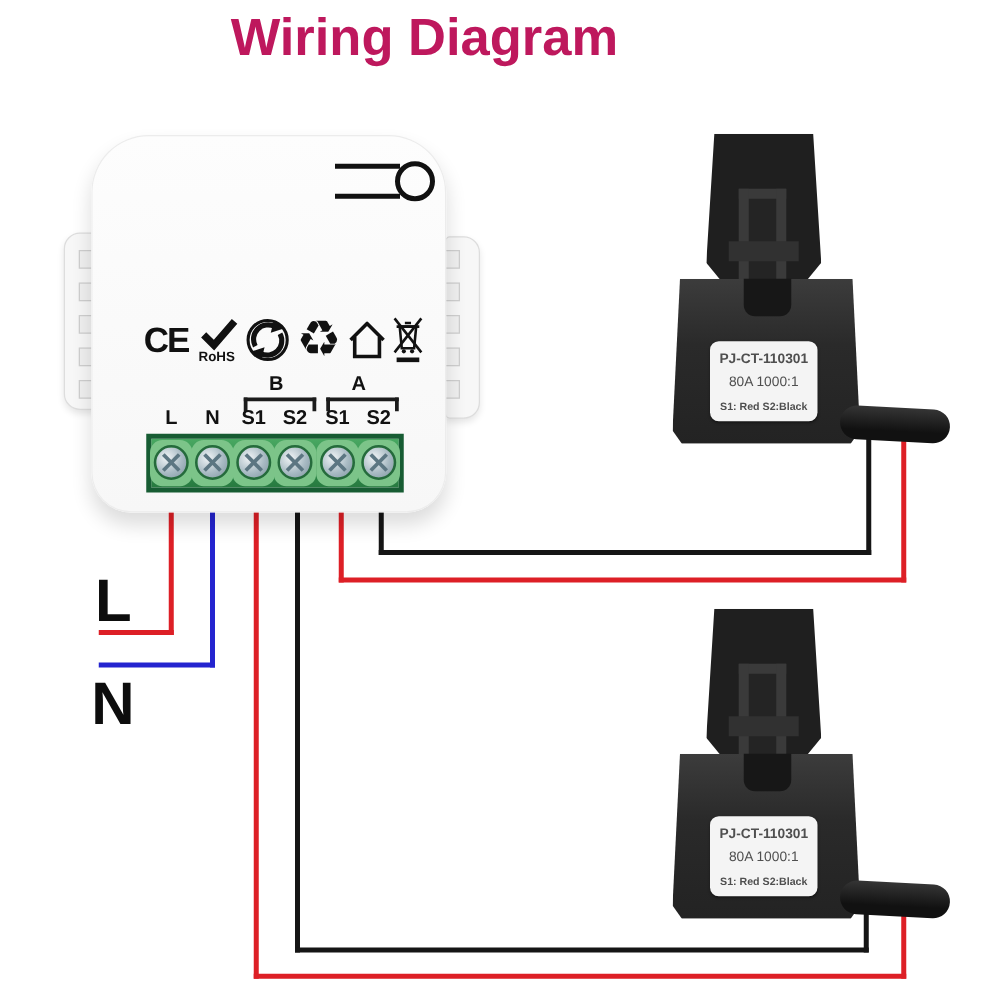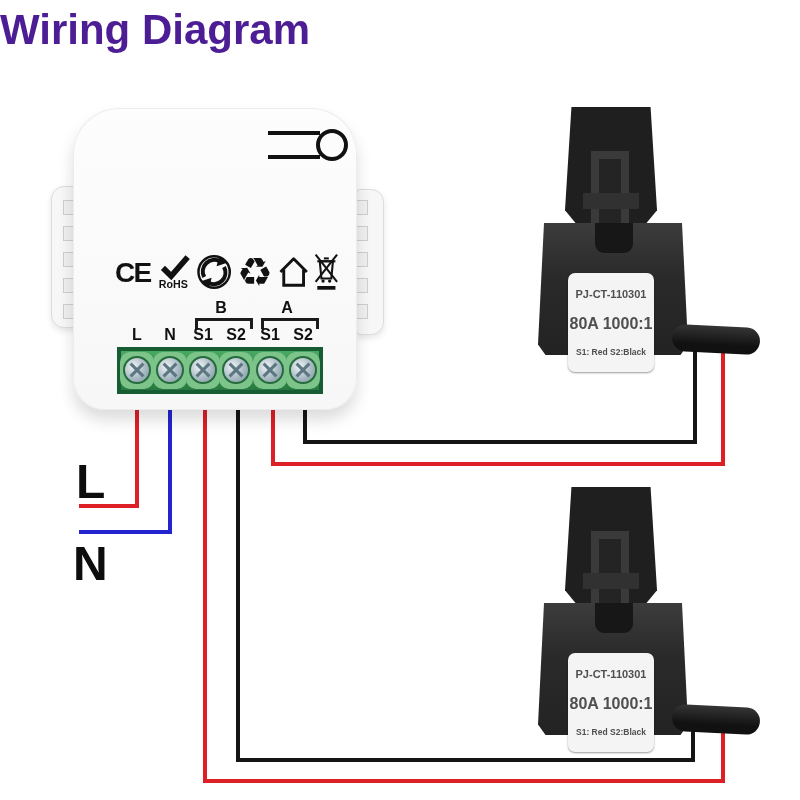--- a/index.html
+++ b/index.html
@@ -1,22 +1,22 @@
 <!DOCTYPE html>
 <html><head>
 <meta charset="utf-8">
 <style>
   html,body{margin:0;padding:0;background:#fff;}
   .canvas{position:relative;width:800px;height:800px;background:#ffffff;overflow:hidden;
           font-family:"Liberation Sans",sans-serif;}
   .abs{position:absolute;}
 
   
-  .title{position:absolute;left:0;top:6px;width:679px;
-         font-size:42px;font-weight:800;color:#4c1d95;letter-spacing:0px;}
+  .title{position:absolute;left:0;top:6px;width:679px;text-align:center;
+         font-size:42px;font-weight:800;color:#be185d;letter-spacing:0px;}
 
   
   .device{position:absolute;left:73px;top:108px;width:284px;height:302px;
           background:linear-gradient(180deg,#fdfdfd,#f7f7f7);
           border-radius:46px 46px 32px 32px;
           box-shadow:0 10px 16px rgba(0,0,0,.14), inset 0 0 0 1px #ececec;}
   .wing{position:absolute;background:#f7f7f7;border:1px solid #ddd;
         box-shadow:0 3px 6px rgba(0,0,0,.10);}
   .wing.left{border-radius:13px 4px 4px 13px;}
   .wing.right{border-radius:4px 13px 13px 4px;}
@@ -61,25 +61,25 @@
   .ct-clamp{position:absolute;left:27px;top:0;width:92px;height:120px;background:#1f1f1f;
             clip-path:polygon(7% 0,93% 0,100% 86%,85% 100%,15% 100%,0 86%);}
   .latch{position:absolute;left:26px;top:44px;width:38px;height:76px;
          border:8px solid #3a3a3a;border-bottom:none;background:#242424;box-sizing:border-box;}
   .latch-bar{position:absolute;left:18px;top:86px;width:56px;height:16px;background:#313131;}
   .ct-body{position:absolute;left:0;top:116px;width:150px;height:132px;
            background:linear-gradient(180deg,#3c3c3c,#2a2a2a 40%,#232323);
            clip-path:polygon(4% 0,96% 0,100% 92%,95% 100%,5% 100%,0 92%);}
   .ct-tab{position:absolute;left:57px;top:116px;width:38px;height:30px;background:#171717;
           border-radius:0 0 9px 9px;}
-  .ct-label{position:absolute;left:30px;top:166px;width:86px;height:99px;background:#f4f4f4;
+  .ct-label{position:absolute;left:30px;top:166px;width:86px;height:64px;background:#f4f4f4;
             border-radius:7px;display:flex;flex-direction:column;justify-content:space-evenly;
             align-items:center;text-align:center;color:#4f4f4f;box-shadow:0 1px 2px rgba(0,0,0,.4);}
   .ct-model{font-size:11px;font-weight:600;}
-  .ct-rating{font-size:16px;font-weight:700;}
+  .ct-rating{font-size:11px;font-weight:400;}
   .ct-leads{font-size:8.5px;font-weight:600;white-space:nowrap;}
   .ct-cable{position:absolute;left:134px;top:219px;width:88px;height:27px;border-radius:14px;
             background:linear-gradient(180deg,#353535,#111 70%);transform:rotate(3deg);}
 </style>
 </head>
 <body>
 
 <div class="canvas">
 
   <div class="title">Wiring Diagram</div>

